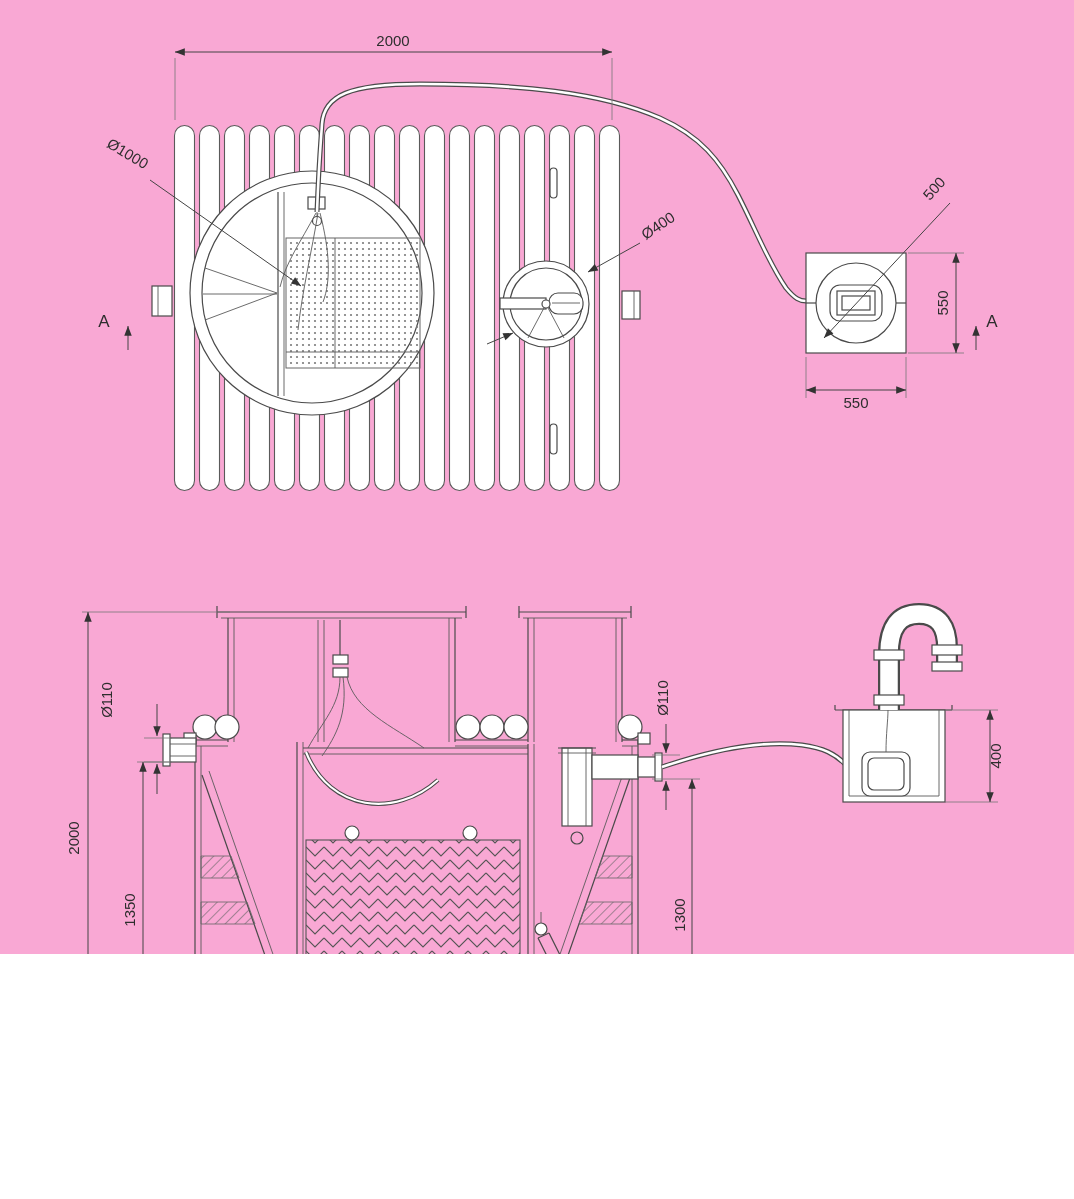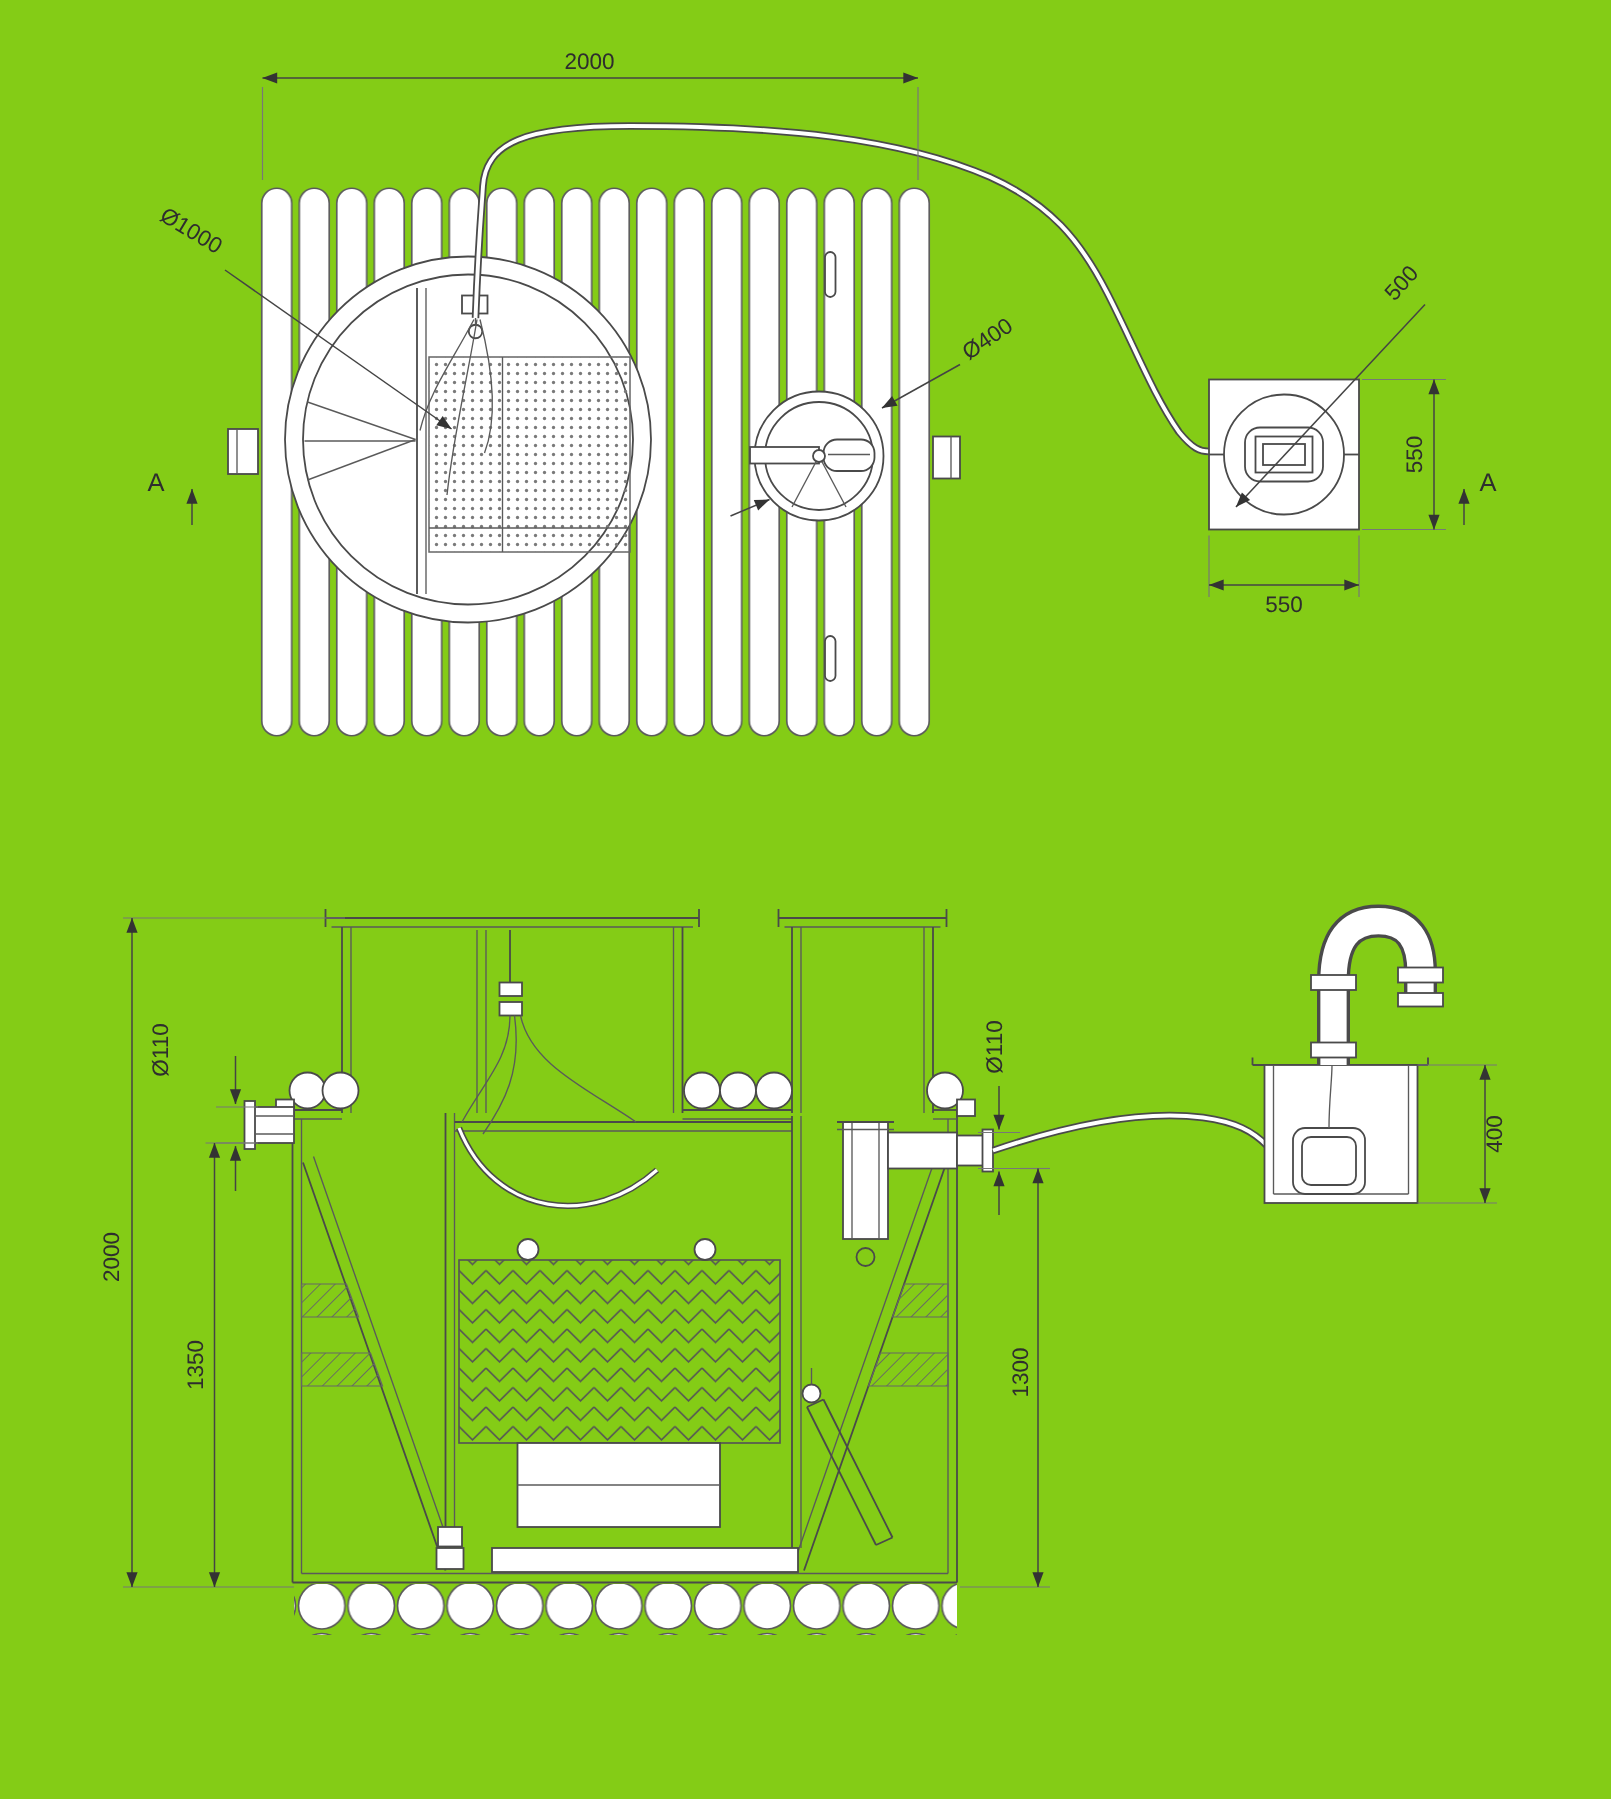--- a/index.html
+++ b/index.html
@@ -1,16 +1,16 @@
 <!DOCTYPE html>
 <html><head>
 <meta charset="utf-8">
 <style>
   html,body{margin:0;padding:0;background:#fff;}
-  #stage{position:relative;width:1074px;height:1199px;background:#84cc16;overflow:hidden;
+  #stage{position:relative;width:1074px;height:954px;background:#f9a8d4;overflow:hidden;
          font-family:"Liberation Sans",sans-serif;}
   svg{display:block;}
   .s    {stroke:#4a4a4a;fill:none;stroke-width:1.2;}
   .sw   {stroke:#4a4a4a;fill:#ffffff;stroke-width:1.2;}
   .thin {stroke:#5a5a5a;fill:none;stroke-width:0.9;}
   .dim  {stroke:#444444;fill:none;stroke-width:1;}
   .ext  {stroke:#777777;fill:none;stroke-width:0.8;}
   .case {stroke:#4a4a4a;fill:none;stroke-width:5;}
   .core {stroke:#ffffff;fill:none;stroke-width:2.6;}
   .case2{stroke:#4a4a4a;fill:none;stroke-width:4.2;}

